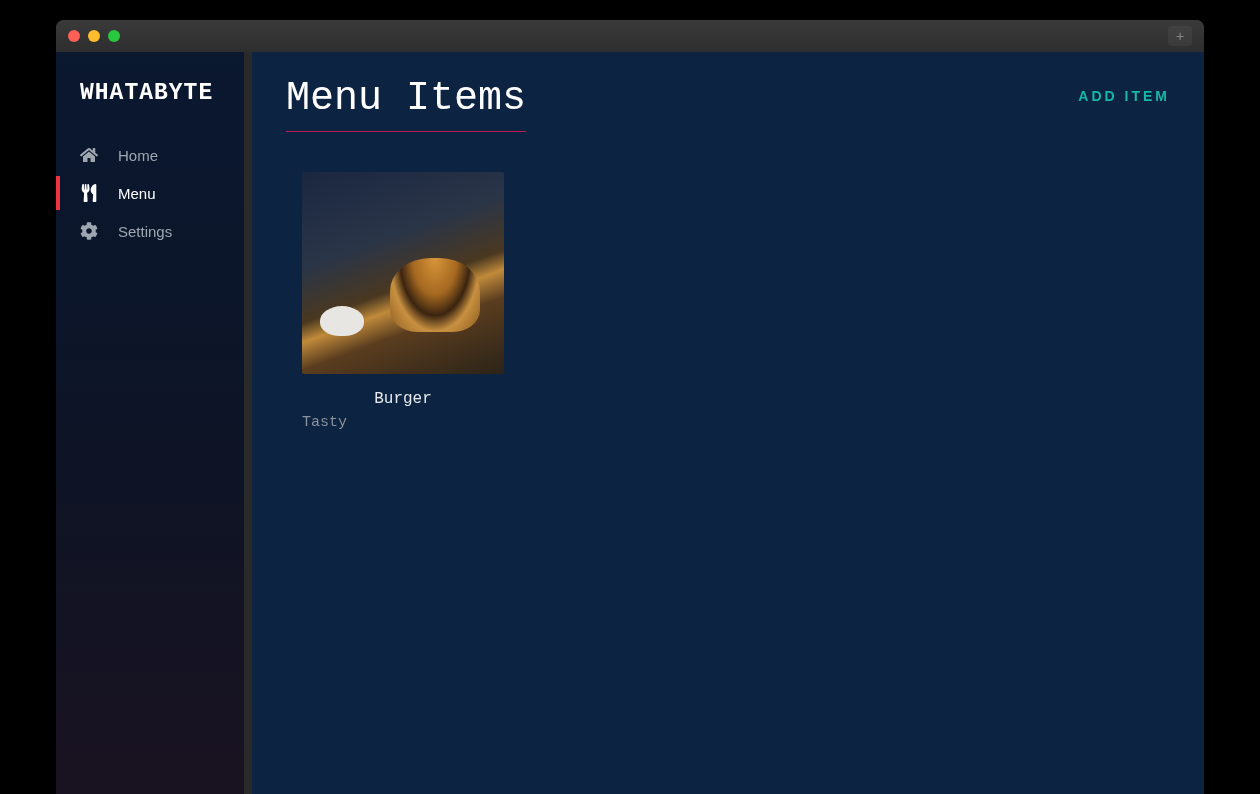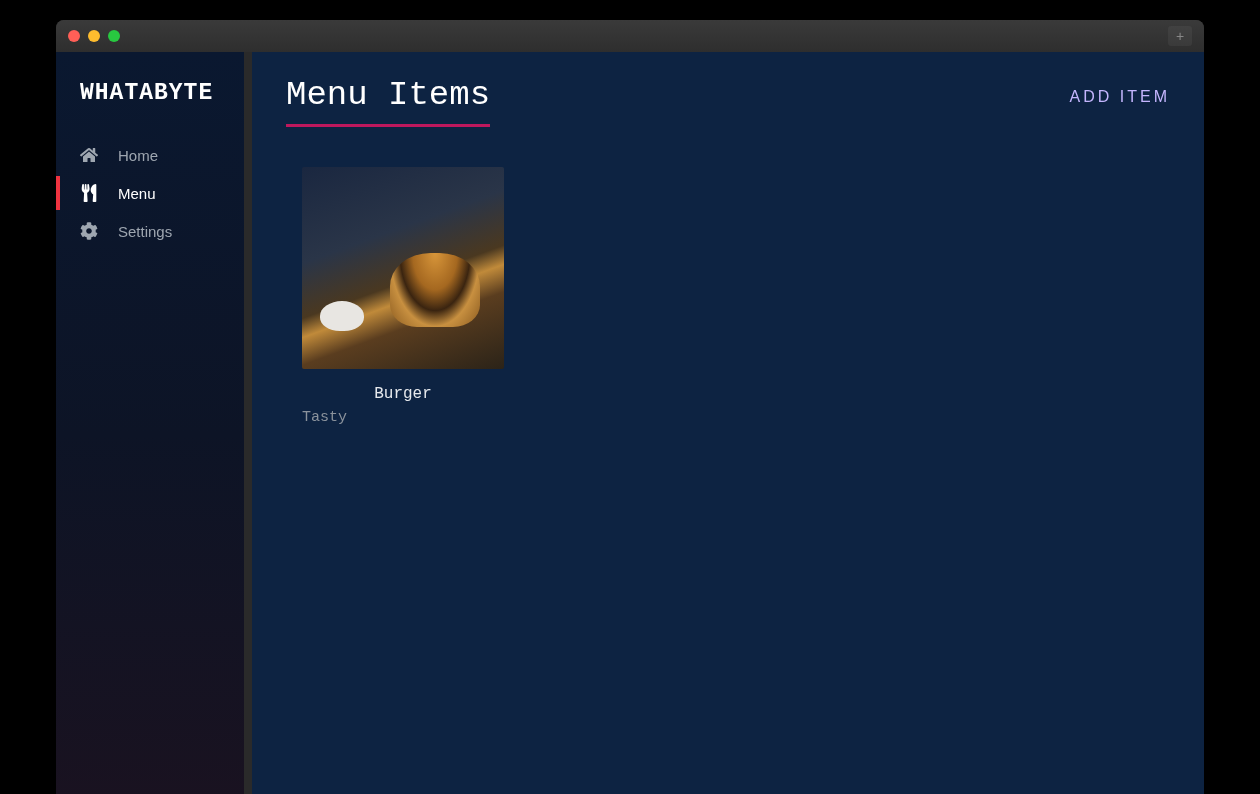--- a/index.html
+++ b/index.html
@@ -112,32 +112,32 @@
       padding: 24px 34px;
     }
     .page-header {
       display: flex;
       justify-content: space-between;
       align-items: flex-start;
       margin-bottom: 40px;
     }
     .page-title {
       color: #fff;
-      font-size: 34px;
+      font-size: 40px;
       font-weight: 400;
       font-family: 'Consolas', 'Courier New', monospace;
       padding-bottom: 10px;
-      border-bottom: 3px solid #be185d;
+      border-bottom: 1px solid #be185d;
       display: inline-block;
     }
     .add-action {
-      color: #c4b5fd;
-      font-size: 16px;
+      color: #14b8a6;
+      font-size: 14px;
       letter-spacing: 3px;
-      font-weight: 400;
+      font-weight: 700;
       cursor: pointer;
       margin-top: 12px;
     }
     .menu-grid {
       display: flex;
       gap: 18px;
       padding-left: 16px;
       margin-top: 35px;
     }
     .menu-card {

